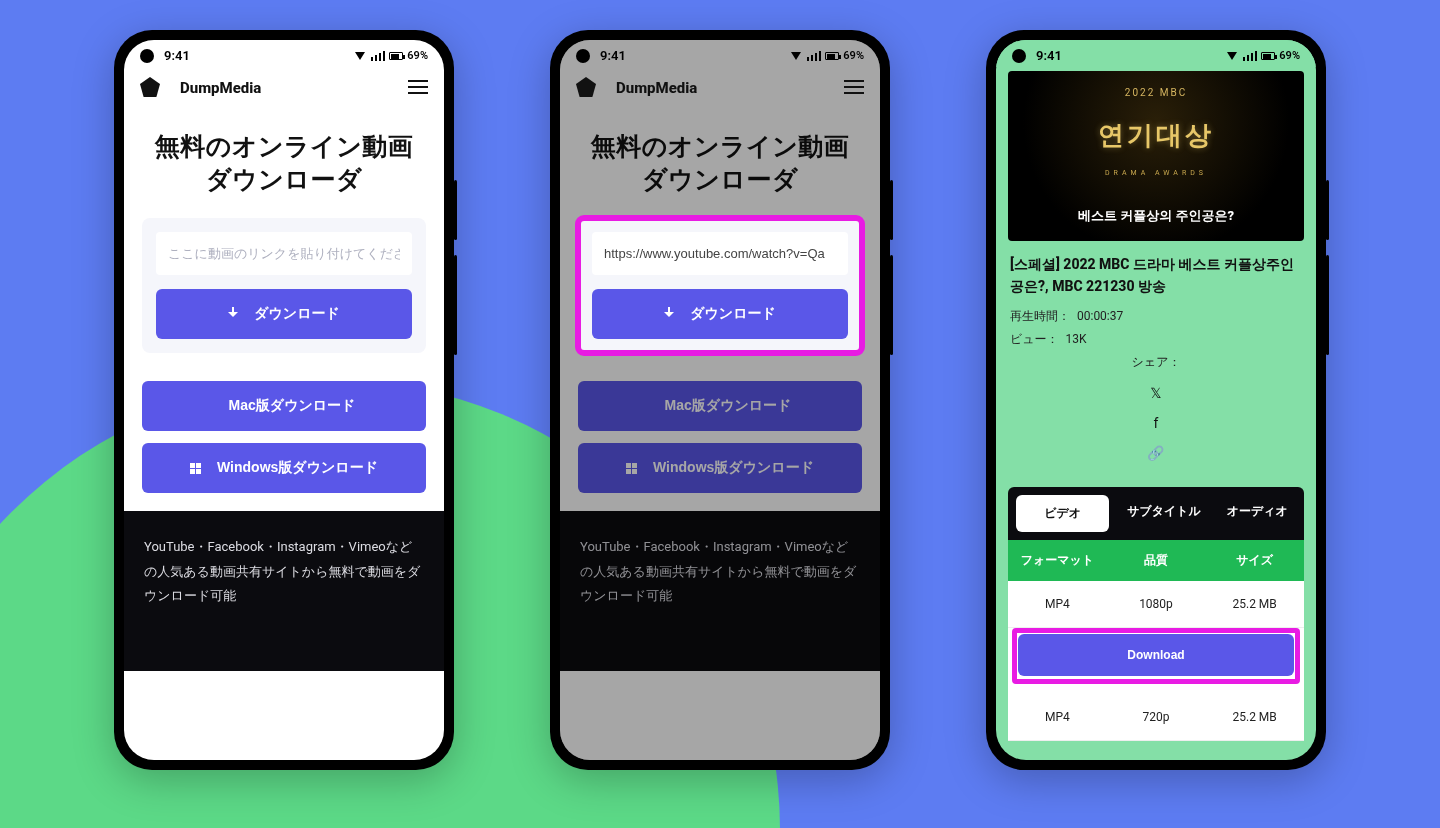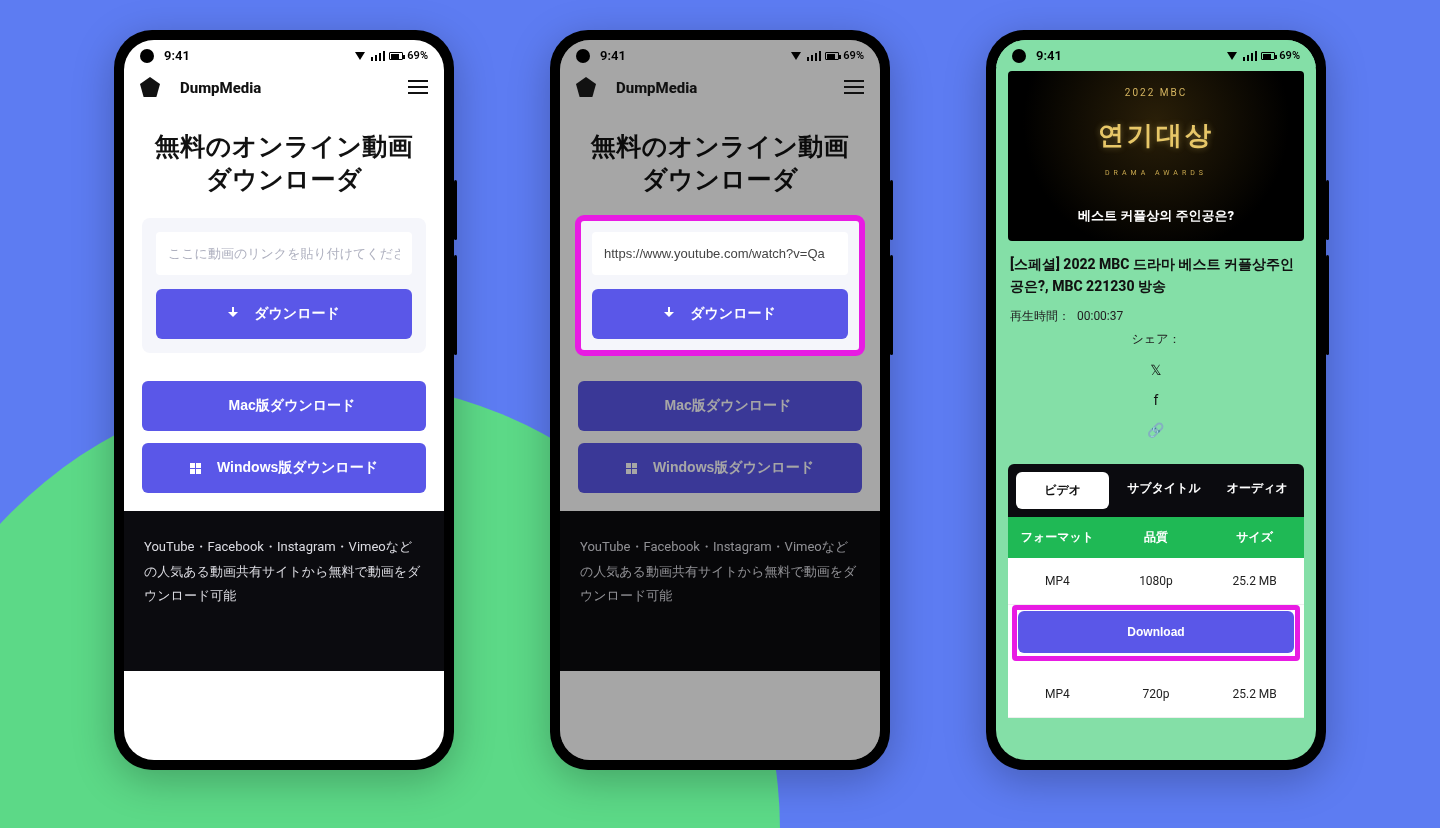--- a/index.html
+++ b/index.html
@@ -411,20 +411,24 @@
         <div class="thumb-sub">DRAMA AWARDS</div>
         <div class="thumb-caption">베스트 커플상의 주인공은?</div>
       </div>
 
       <div class="video-meta">
         <div class="video-title">[스페셜] 2022 MBC 드라마 베스트 커플상주인공은?, MBC 221230 방송</div>
         <div class="meta-row">
           <span>再生時間：</span>
           <span class="val">00:00:37</span>
         </div>
+        <div class="meta-row">
+          <span>ビュー：</span>
+          <span class="val">13K</span>
+        </div>
         <div class="share-row">
           <span>シェア：</span>
           <span class="share-ico">𝕏</span>
           <span class="share-ico">f</span>
           <span class="share-ico">🔗</span>
         </div>
       </div>
 
       <div class="dl-panel">
         <div class="tabs">

